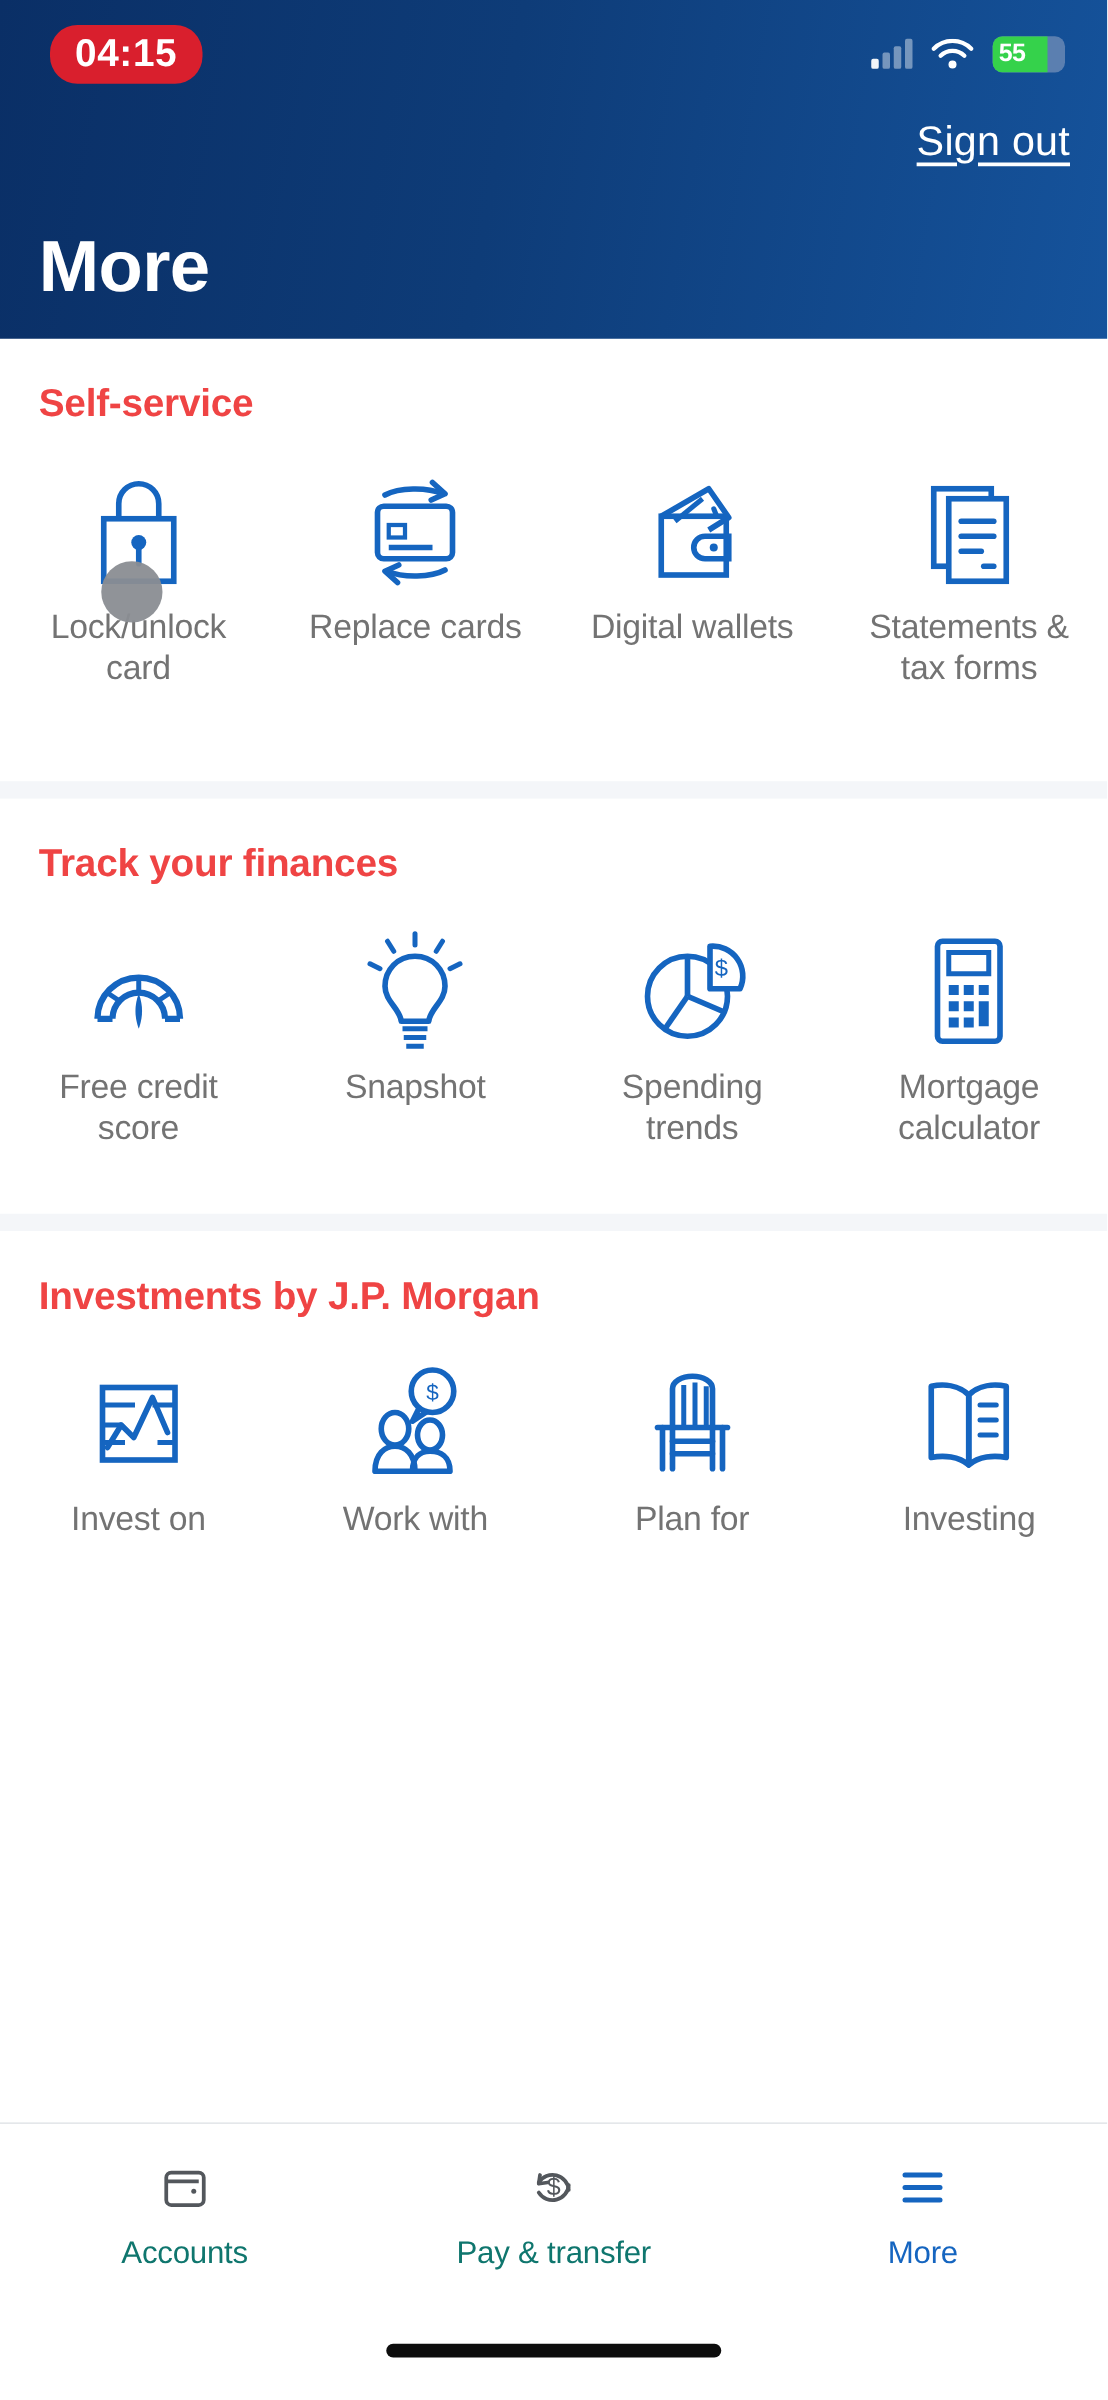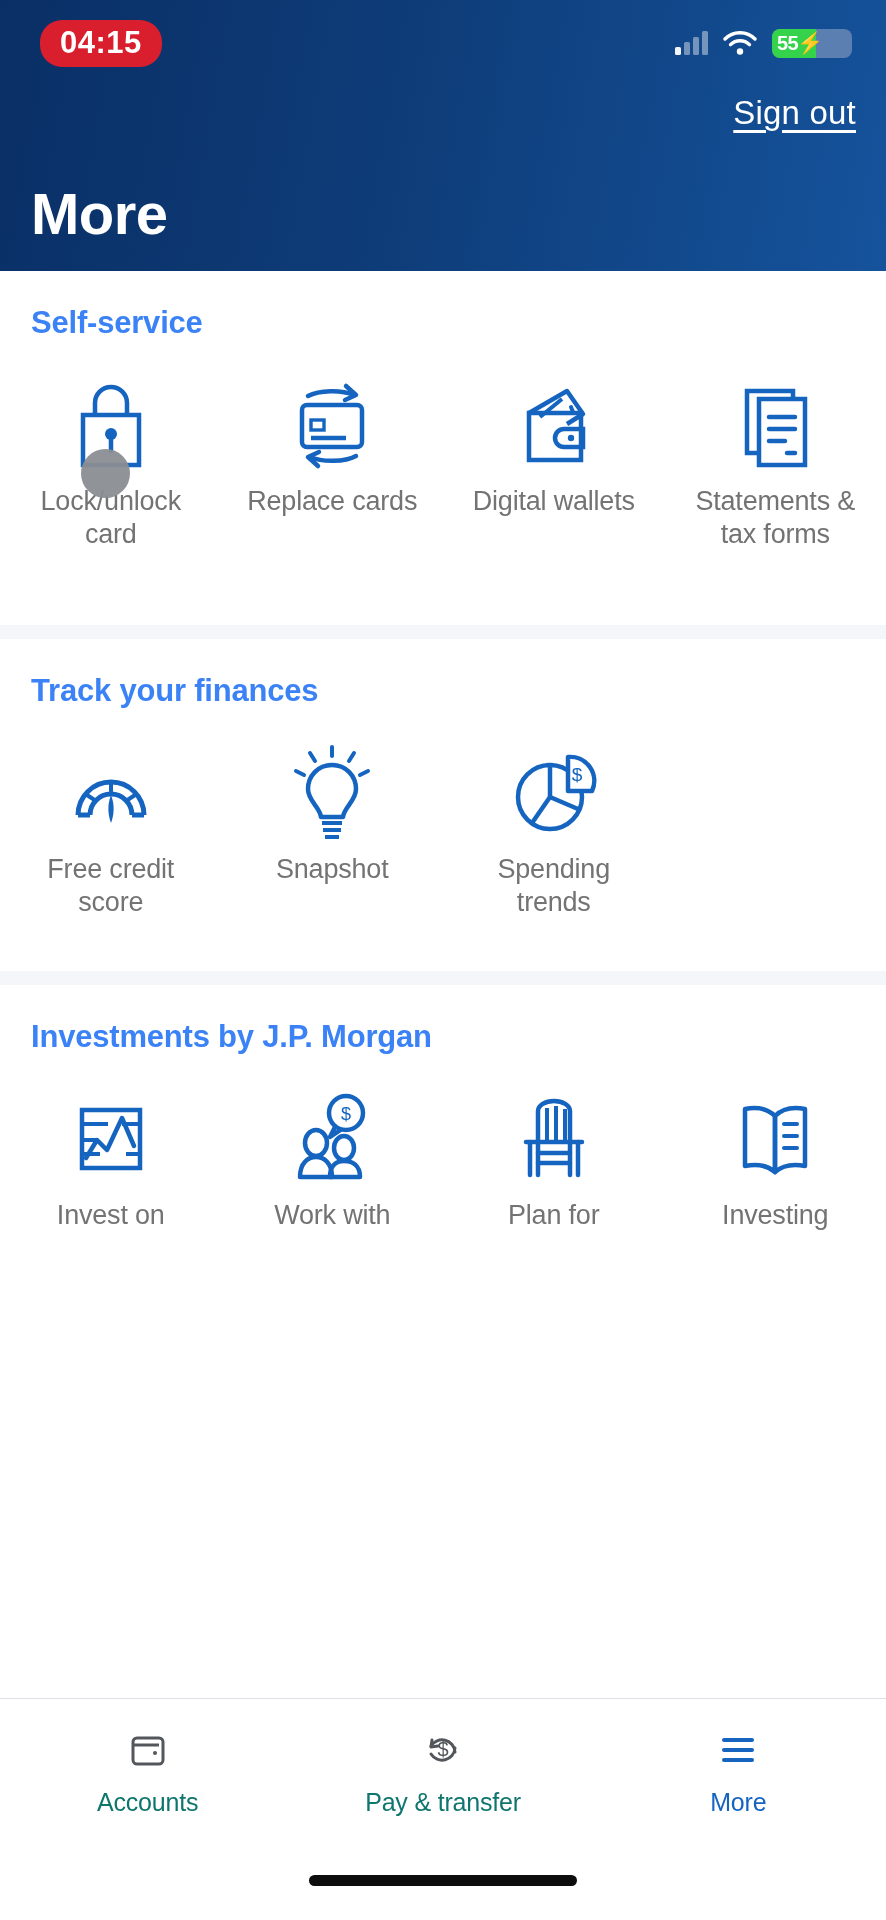--- a/index.html
+++ b/index.html
@@ -30,23 +30,23 @@
     line-height:1;
   }
   .status-right { display:flex; align-items:center; gap:15px; }
   .signal { display:flex; align-items:flex-end; gap:3px; height:24px; }
   .signal i { display:block; width:6px; background:#fff; border-radius:1.5px; }
   .signal i:nth-child(1){ height:8px; opacity:.95;}
   .signal i:nth-child(2){ height:13px; opacity:.42;}
   .signal i:nth-child(3){ height:18px; opacity:.42;}
   .signal i:nth-child(4){ height:24px; opacity:.42;}
   .battery {
-    position:relative; width:80px; height:29px;
+    position:relative; width:58px; height:29px;
     border-radius:8px; background:#5b7fb0; overflow:hidden;
-    display:flex; align-items:center;
+    display:flex; align-items:center;gap:41px;
   }
   .battery .fill { position:absolute; left:0; top:0; bottom:0; width:44px; background:#35d24b; }
   .battery .pct {
     position:relative; z-index:2; color:#fff; font-size:20px; font-weight:bold;
     padding-left:5px; letter-spacing:-0.5px;
   }
   .battery .bolt { position:relative; z-index:2; color:#fff; font-size:21px; margin-left:-1px; }
 
   .signout-row { text-align:right; padding:8px 30px 0 0; }
   .signout {
@@ -54,21 +54,21 @@
     letter-spacing:0.2px; display:inline-block; cursor:pointer;
   }
   .page-title {
     position:absolute; left:31px; bottom:24px;
     color:#fff; font-size:58px; font-weight:bold; letter-spacing:-0.5px;
   }
 
   
   .section { background:#fff; padding:34px 0 30px 0; }
   .section-title {
-    font-size:31px; color:#3b82f6; font-weight:bold;
+    font-size:31px; color:#ef4444; font-weight:bold;
     padding-left:31px; margin-bottom:34px; letter-spacing:-0.2px;
   }
   .divider { height:14px; background:#f4f6f9; }
 
   .grid { display:flex; flex-wrap:wrap; }
   .tile {
     width:25%;
     display:flex; flex-direction:column; align-items:center;
     padding:0 4px; margin-bottom:22px; cursor:pointer;
   }
@@ -252,20 +252,37 @@
             <path d="M44 52 L44 20" stroke="#1565c0" stroke-width="4.5"></path>
             <path d="M44 52 L72 64" stroke="#1565c0" stroke-width="4.5"></path>
             <path d="M44 52 L26 78" stroke="#1565c0" stroke-width="4.5"></path>
             <path d="M62 12 V46 H86 A24 24 0 0 0 62 12 Z" fill="#fff" stroke="#1565c0" stroke-width="4.5" stroke-linejoin="round"></path>
             <text x="71" y="36" font-family="Liberation Sans, sans-serif" font-size="19" fill="#1565c0" text-anchor="middle">$</text>
           </svg>
         </div>
         <div class="tile-label">Spending trends</div>
       </div>
 
+      <div class="tile">
+        <div class="tile-icon">
+          <svg width="88" height="100" viewBox="0 0 88 100">
+            <rect x="19" y="10" width="50" height="80" rx="4" fill="none" stroke="#1565c0" stroke-width="4.5"></rect>
+            <rect x="28" y="19" width="32" height="17" fill="none" stroke="#1565c0" stroke-width="4"></rect>
+            <rect x="28" y="45" width="8" height="8" fill="#1565c0"></rect>
+            <rect x="40" y="45" width="8" height="8" fill="#1565c0"></rect>
+            <rect x="52" y="45" width="8" height="8" fill="#1565c0"></rect>
+            <rect x="28" y="58" width="8" height="8" fill="#1565c0"></rect>
+            <rect x="40" y="58" width="8" height="8" fill="#1565c0"></rect>
+            <rect x="52" y="58" width="8" height="20" fill="#1565c0"></rect>
+            <rect x="28" y="71" width="8" height="8" fill="#1565c0"></rect>
+            <rect x="40" y="71" width="8" height="8" fill="#1565c0"></rect>
+          </svg>
+        </div>
+        <div class="tile-label">Mortgage calculator</div>
+      </div>
     </div>
   </div>
 
   <div class="divider"></div>
 
   <div class="section">
     <div class="section-title">Investments by J.P. Morgan</div>
     <div class="grid">
 
       <div class="tile">

